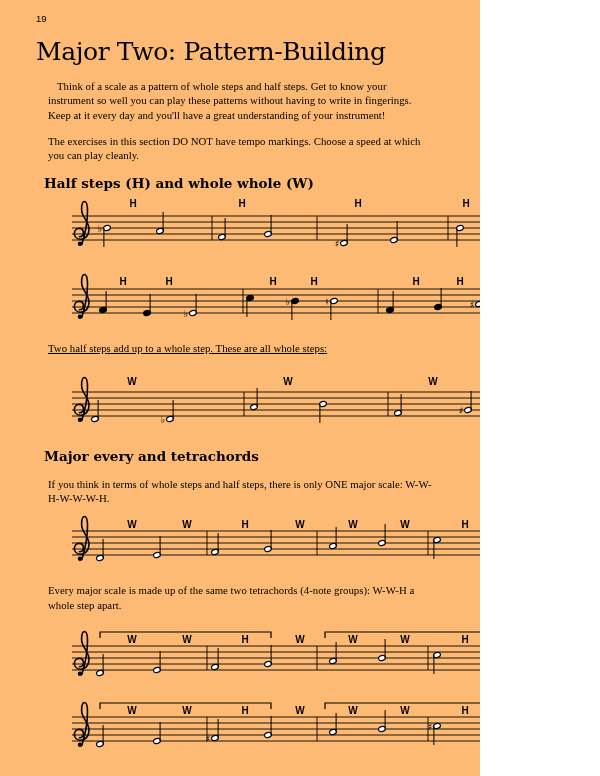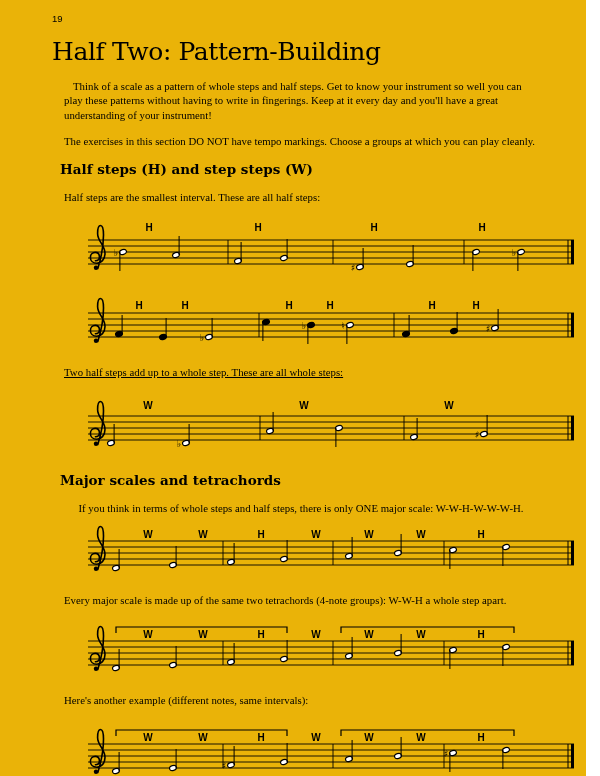--- a/index.html
+++ b/index.html
@@ -1,50 +1,49 @@
 <!DOCTYPE html>
 <html><head>
 <meta charset="utf-8">
 <style>
   html,body{margin:0;padding:0;background:#fff;}
-  .page{position:relative;width:586px;height:776px;box-sizing:border-box;
-        padding:13px 36px 0 52px;background:#eab308;color:#000;overflow:hidden;}
+  .page{position:relative;width:480px;height:776px;box-sizing:border-box;
+        padding:13px 36px 0 36px;background:#fdba74;color:#000;overflow:hidden;}
   .pagenum{font:400 9.5px "Liberation Sans",sans-serif;}
   h1.title{font:400 25px/30px "DejaVu Serif",serif;letter-spacing:-0.4px;margin:13px 0 0 0;font-weight:400;}
   p.body{font:10.8px/14.3px "Liberation Serif",serif;margin:12px;}
   .p-intro{margin-top:7px;text-indent:9px;}
   .p-tempo{margin-top:11px;}
   h2.sect{font:700 13.5px/17px "DejaVu Serif",serif;margin:13px 0 0 8px;}
   h2.sect-b{margin-top:16px;}
   .cap-a{margin-top:9px;margin-left:36px;}
   .cap-b{margin-top:15px;margin-left:36px;text-decoration:underline;}
-  .cap-c{margin-top:9px;margin-left:11px;text-align:center;}
+  .cap-c{margin-top:9px;margin-left:11px;}
   .cap-d{margin-top:6px;margin-left:11px;}
   .cap-e{margin-top:5px;margin-left:11px;}
   .staff{margin-left:32px;height:64px;}
   .staff svg{display:block;}
   .st-1{margin-top:0;}
   .st-2{margin-top:9px;}
   .st-3{margin-top:1px;}
   .st-4{margin-top:-10px;}
   .st-5{margin-top:-2px;}
   .st-6{margin-top:7px;}
 </style>
 </head>
 <body>
 
 <div class="page">
   <div class="pagenum">19</div>
-  <h1 class="title">Half Two: Pattern-Building</h1>
+  <h1 class="title">Major Two: Pattern-Building</h1>
 
   <p class="body p-intro">Think of a scale as a pattern of whole steps and half steps. Get to know your instrument so well you can play these patterns without having to write in fingerings. Keep at it every day and you'll have a great understanding of your instrument!</p>
-  <p class="body p-tempo">The exercises in this section DO NOT have tempo markings. Choose a groups at which you can play cleanly.</p>
-
-  <h2 class="sect">Half steps (H) and step steps (W)</h2>
-  <p class="body cap-a">Half steps are the smallest interval. These are all half steps:</p>
+  <p class="body p-tempo">The exercises in this section DO NOT have tempo markings. Choose a speed at which you can play cleanly.</p>
+
+  <h2 class="sect">Half steps (H) and whole whole (W)</h2>
 
   <div class="staff st-1">
       <svg xmlns="http://www.w3.org/2000/svg" width="496" height="64" viewBox="0 0 496 64">
         <line x1="4" y1="24" x2="490" y2="24" stroke="#000" stroke-width="0.9"></line>
         <line x1="4" y1="30" x2="490" y2="30" stroke="#000" stroke-width="0.9"></line>
         <line x1="4" y1="36" x2="490" y2="36" stroke="#000" stroke-width="0.9"></line>
         <line x1="4" y1="42" x2="490" y2="42" stroke="#000" stroke-width="0.9"></line>
         <line x1="4" y1="48" x2="490" y2="48" stroke="#000" stroke-width="0.9"></line>
         <line x1="144" y1="24" x2="144" y2="48" stroke="#000" stroke-width="0.9"></line>
         <line x1="249" y1="24" x2="249" y2="48" stroke="#000" stroke-width="0.9"></line>
@@ -149,21 +148,21 @@
         <ellipse cx="255" cy="36" rx="3.5" ry="2.5" transform="rotate(-18 255 36)" fill="#fff" stroke="#000" stroke-width="1.2"></ellipse>
         <line x1="251.9" y1="36" x2="251.9" y2="55" stroke="#000" stroke-width="1"></line>
         <ellipse cx="330" cy="45" rx="3.5" ry="2.5" transform="rotate(-18 330 45)" fill="#fff" stroke="#000" stroke-width="1.2"></ellipse>
         <line x1="333.1" y1="45" x2="333.1" y2="26" stroke="#000" stroke-width="1"></line>
         <text x="393" y="45.5" text-anchor="middle" font-family="DejaVu Sans, sans-serif" font-size="9.5" fill="#000">♯</text>
         <ellipse cx="400" cy="42" rx="3.5" ry="2.5" transform="rotate(-18 400 42)" fill="#fff" stroke="#000" stroke-width="1.2"></ellipse>
         <line x1="403.1" y1="42" x2="403.1" y2="23" stroke="#000" stroke-width="1"></line>
       </svg>
     </div>
 
-  <h2 class="sect sect-b">Major scales and tetrachords</h2>
+  <h2 class="sect sect-b">Major every and tetrachords</h2>
   <p class="body cap-c">If you think in terms of whole steps and half steps, there is only ONE major scale: W-W-H-W-W-W-H.</p>
   <div class="staff st-4">
       <svg xmlns="http://www.w3.org/2000/svg" width="496" height="64" viewBox="0 0 496 64">
         <line x1="4" y1="24" x2="490" y2="24" stroke="#000" stroke-width="0.9"></line>
         <line x1="4" y1="30" x2="490" y2="30" stroke="#000" stroke-width="0.9"></line>
         <line x1="4" y1="36" x2="490" y2="36" stroke="#000" stroke-width="0.9"></line>
         <line x1="4" y1="42" x2="490" y2="42" stroke="#000" stroke-width="0.9"></line>
         <line x1="4" y1="48" x2="490" y2="48" stroke="#000" stroke-width="0.9"></line>
         <line x1="139" y1="24" x2="139" y2="48" stroke="#000" stroke-width="0.9"></line>
         <line x1="249" y1="24" x2="249" y2="48" stroke="#000" stroke-width="0.9"></line>
@@ -234,21 +233,20 @@
         <line x1="268.1" y1="39" x2="268.1" y2="20" stroke="#000" stroke-width="1"></line>
         <ellipse cx="314" cy="36" rx="3.5" ry="2.5" transform="rotate(-18 314 36)" fill="#fff" stroke="#000" stroke-width="1.2"></ellipse>
         <line x1="317.1" y1="36" x2="317.1" y2="17" stroke="#000" stroke-width="1"></line>
         <ellipse cx="369" cy="33" rx="3.5" ry="2.5" transform="rotate(-18 369 33)" fill="#fff" stroke="#000" stroke-width="1.2"></ellipse>
         <line x1="365.9" y1="33" x2="365.9" y2="52" stroke="#000" stroke-width="1"></line>
         <ellipse cx="422" cy="30" rx="3.5" ry="2.5" transform="rotate(-18 422 30)" fill="#fff" stroke="#000" stroke-width="1.2"></ellipse>
         <line x1="418.9" y1="30" x2="418.9" y2="49" stroke="#000" stroke-width="1"></line>
       </svg>
     </div>
 
-  <p class="body cap-e">Here's another example (different notes, same intervals):</p>
   <div class="staff st-6">
       <svg xmlns="http://www.w3.org/2000/svg" width="496" height="64" viewBox="0 0 496 64">
         <line x1="4" y1="24" x2="490" y2="24" stroke="#000" stroke-width="0.9"></line>
         <line x1="4" y1="30" x2="490" y2="30" stroke="#000" stroke-width="0.9"></line>
         <line x1="4" y1="36" x2="490" y2="36" stroke="#000" stroke-width="0.9"></line>
         <line x1="4" y1="42" x2="490" y2="42" stroke="#000" stroke-width="0.9"></line>
         <line x1="4" y1="48" x2="490" y2="48" stroke="#000" stroke-width="0.9"></line>
         <line x1="139" y1="24" x2="139" y2="48" stroke="#000" stroke-width="0.9"></line>
         <line x1="249" y1="24" x2="249" y2="48" stroke="#000" stroke-width="0.9"></line>
         <line x1="360" y1="24" x2="360" y2="48" stroke="#000" stroke-width="0.9"></line>

